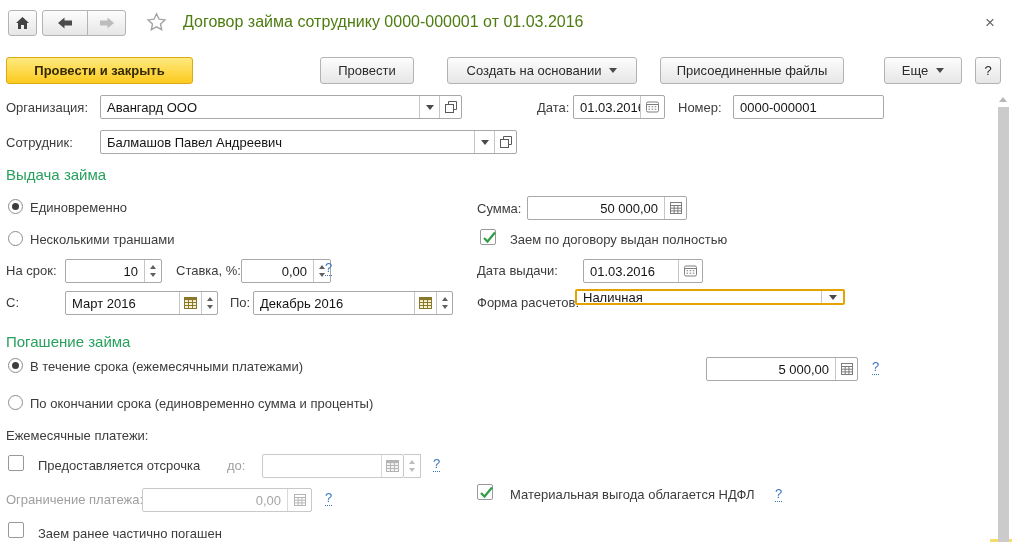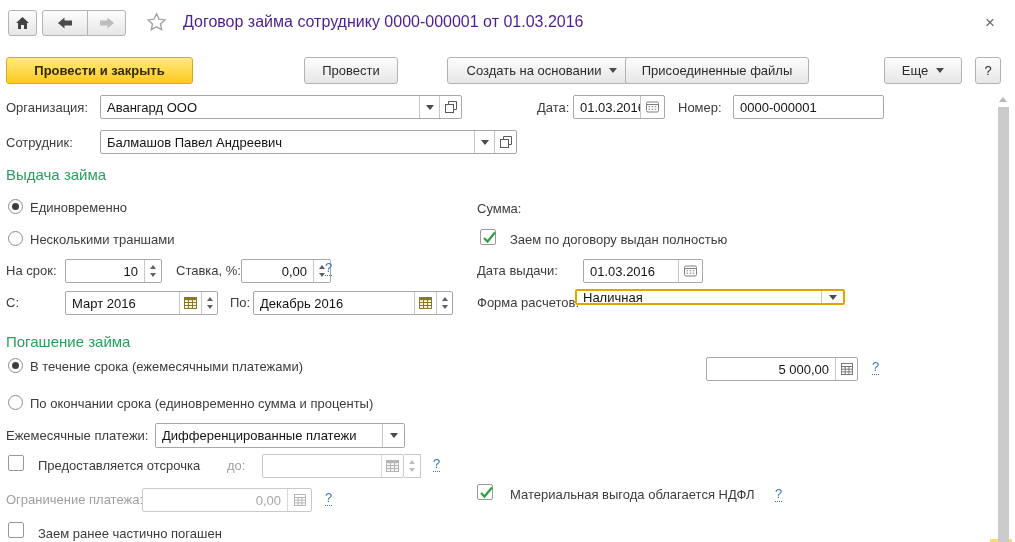--- a/index.html
+++ b/index.html
@@ -4,21 +4,21 @@
 <style>
   * { margin:0; padding:0; box-sizing:border-box; }
   html,body { background:#fff; }
   body { font-family:"Liberation Sans", sans-serif; }
   #screen { position:relative; width:1015px; height:542px; background:#ffffff; overflow:hidden; font-size:13px; color:#3c3c3c; }
 
   .abs { position:absolute; }
   .label { position:absolute; font-size:13px; color:#3c3c3c; white-space:nowrap; }
   .label.dis { color:#9f9f9f; }
   .sechead { position:absolute; font-size:15px; color:#27a05e; white-space:nowrap; }
-  .title { position:absolute; font-size:16px; color:#4c1d95; white-space:nowrap; }
+  .title { position:absolute; font-size:16px; color:#4d7c0f; white-space:nowrap; }
 
   .btn { position:absolute; height:27px; display:flex; align-items:center; justify-content:center; gap:8px;
          background:linear-gradient(#fdfdfd,#e6e6e6); border:1px solid #b3b3b3; border-radius:3px;
          font-size:13px; color:#2b2b2b; padding:0 12px; cursor:pointer; white-space:nowrap; }
   .btn.primary { background:linear-gradient(#ffe97e,#fcca1f); border-color:#d9a918; font-weight:bold; color:#352a00; }
   .btn.sq { padding:0; }
 
   .field { position:absolute; height:24px; background:#fff; border:1px solid #a8a8a8; border-radius:2px;
            display:flex; align-items:stretch; }
   .field.dis { border-color:#c9c9c9; }
@@ -84,28 +84,28 @@
     <svg width="21" height="20" viewBox="0 0 21 20">
         <path d="M10.5 1.8 L13 7.2 18.9 7.9 14.5 11.9 15.7 17.7 10.5 14.8 5.3 17.7 6.5 11.9 2.1 7.9 8 7.2 Z" fill="none" stroke="#a3a3a3" stroke-width="1.4"></path>
       </svg>
   </span>
   <span class="title" style="left:183px; top:13px;">Договор займа сотруднику 0000-000001 от 01.03.2016</span>
   <span class="closeX" style="left:985px; top:14px;">×</span>
 
   <div class="btn primary" style="left:6px; top:57px; width:187px;">
     <span>Провести и закрыть</span>
   </div>
-  <div class="btn" style="left:304px; top:57px; width:94px;">
+  <div class="btn" style="left:320px; top:57px; width:94px;">
     <span>Провести</span>
   </div>
   <div class="btn" style="left:447px; top:57px; width:190px;">
     <span>Создать на основании</span>
     <span class="caret"></span>
   </div>
-  <div class="btn" style="left:625px; top:57px; width:184px;">
+  <div class="btn" style="left:660px; top:57px; width:184px;">
     <span>Присоединенные файлы</span>
   </div>
   <div class="btn" style="left:884px; top:57px; width:78px;">
     <span>Еще</span>
     <span class="caret"></span>
   </div>
   <div class="btn sq" style="left:975px; top:57px; width:26px;">
     <span>?</span>
   </div>
 
@@ -160,20 +160,29 @@
         </svg>
     </span>
   </div>
 
   <span class="sechead" style="left:6px; top:166px;">Выдача займа</span>
 
   <span class="radio sel" style="left:8px; top:199px;"></span>
   <span class="label" style="left:30px; top:200px;">Единовременно</span>
 
   <span class="label" style="left:477px; top:201px;">Сумма:</span>
+  <div class="field" style="left:527px; top:196px; width:160px;">
+    <span class="txt num">50 000,00</span>
+    <span class="fsec w22">
+      <svg width="12" height="12" viewBox="0 0 12 12">
+          <rect x="0.5" y="0.5" width="11" height="11" fill="#fff" stroke="#7c7c7c"></rect>
+          <path d="M0.5 3.5 H11.5 M0.5 6.2 H11.5 M0.5 8.9 H11.5 M4.2 3.5 V11.5 M7.9 3.5 V11.5" stroke="#7c7c7c"></path>
+        </svg>
+    </span>
+  </div>
 
   <span class="radio" style="left:8px; top:231px;"></span>
   <span class="label" style="left:30px; top:232px;">Несколькими траншами</span>
 
   <span class="checkbox" style="left:480px; top:229px;">
     <svg width="17" height="17" viewBox="0 0 17 17">
         <path d="M3 9 L6.5 12.5 L14 3.5" fill="none" stroke="#2f9e44" stroke-width="2.2"></path>
       </svg>
   </span>
   <span class="label" style="left:510px; top:232px;">Заем по договору выдан полностью</span>
@@ -267,26 +276,20 @@
           <path d="M0.5 3.5 H11.5 M0.5 6.2 H11.5 M0.5 8.9 H11.5 M4.2 3.5 V11.5 M7.9 3.5 V11.5" stroke="#7c7c7c"></path>
         </svg>
     </span>
   </div>
   <span class="helplink" style="left:872px; top:360px;">?</span>
 
   <span class="radio" style="left:8px; top:395px;"></span>
   <span class="label" style="left:30px; top:396px;">По окончании срока (единовременно сумма и проценты)</span>
 
   <span class="label" style="left:6px; top:428px;">Ежемесячные платежи:</span>
-  <div class="field" style="left:155px; top:423px; width:250px; height:25px;">
-    <span class="txt">Дифференцированные платежи</span>
-    <span class="fsec w22">
-        <span class="caret"></span>
-      </span>
-  </div>
 
   <span class="checkbox" style="left:8px; top:455px;"></span>
   <span class="label" style="left:38px; top:458px;">Предоставляется отсрочка</span>
   <span class="label dis" style="left:227px; top:458px;">до:</span>
   <div class="field dis" style="left:262px; top:454px; width:142px;">
     <span class="txt"></span>
     <span class="fsec w22">
       <svg width="13" height="12" viewBox="0 0 13 12">
           <rect x="0.5" y="0.5" width="12" height="11" fill="#f4f4f4" stroke="#b5b5b5"></rect>
           <rect x="0.5" y="0.5" width="12" height="2.6" fill="#b5b5b5"></rect>

